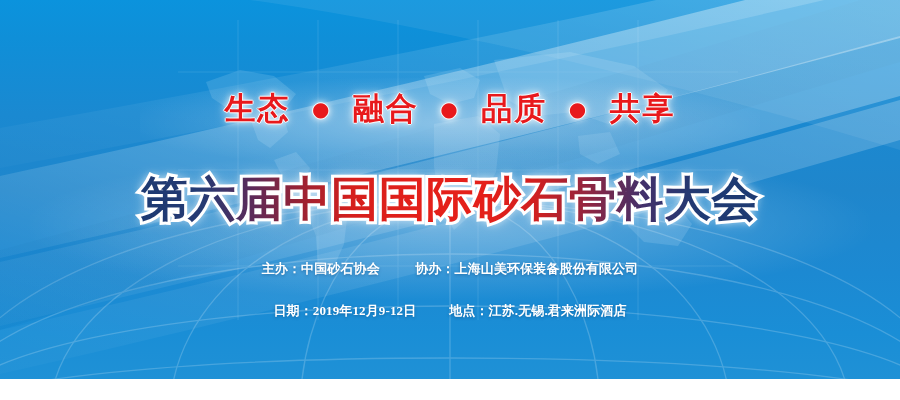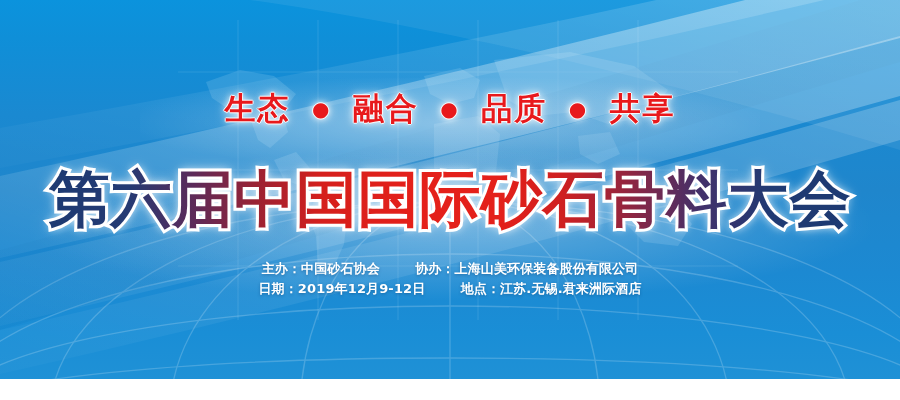--- a/index.html
+++ b/index.html
@@ -87,21 +87,21 @@
   
   .headline-wrap{
     position:absolute;left:0;right:0;top:163px;
     height:72px;
     line-height:72px;
     white-space:nowrap;
   }
   .headline{
     position:relative;
     display:inline-block;
-    font-size:61px;
+    font-size:47px;
     font-weight:bold;
     letter-spacing:.012em;
     line-height:72px;
   }
   
   .headline .outline{
     position:absolute;left:0;top:0;
     color:#ffffff;
     -webkit-text-stroke:6px #ffffff;
     text-shadow:
@@ -136,21 +136,21 @@
     position:absolute;left:0;right:0;
     color:#ffffff;
     font-size:13px;
     font-weight:bold;
     letter-spacing:.01em;
     line-height:1;
     white-space:nowrap;
     text-shadow:0 1px 3px rgba(8,60,110,.45);
   }
   .info-1{top:262px;}
-  .info-2{top:282px;}
+  .info-2{top:304px;font-family:Liberation Serif, serif;}
   .info .gap{display:inline-block;width:26px;}
 </style>
 </head>
 <body>
 
 <div id="banner">
 
   <div class="layer">
 
     <svg class="worldmap" viewBox="0 0 560 300" preserveAspectRatio="none">

